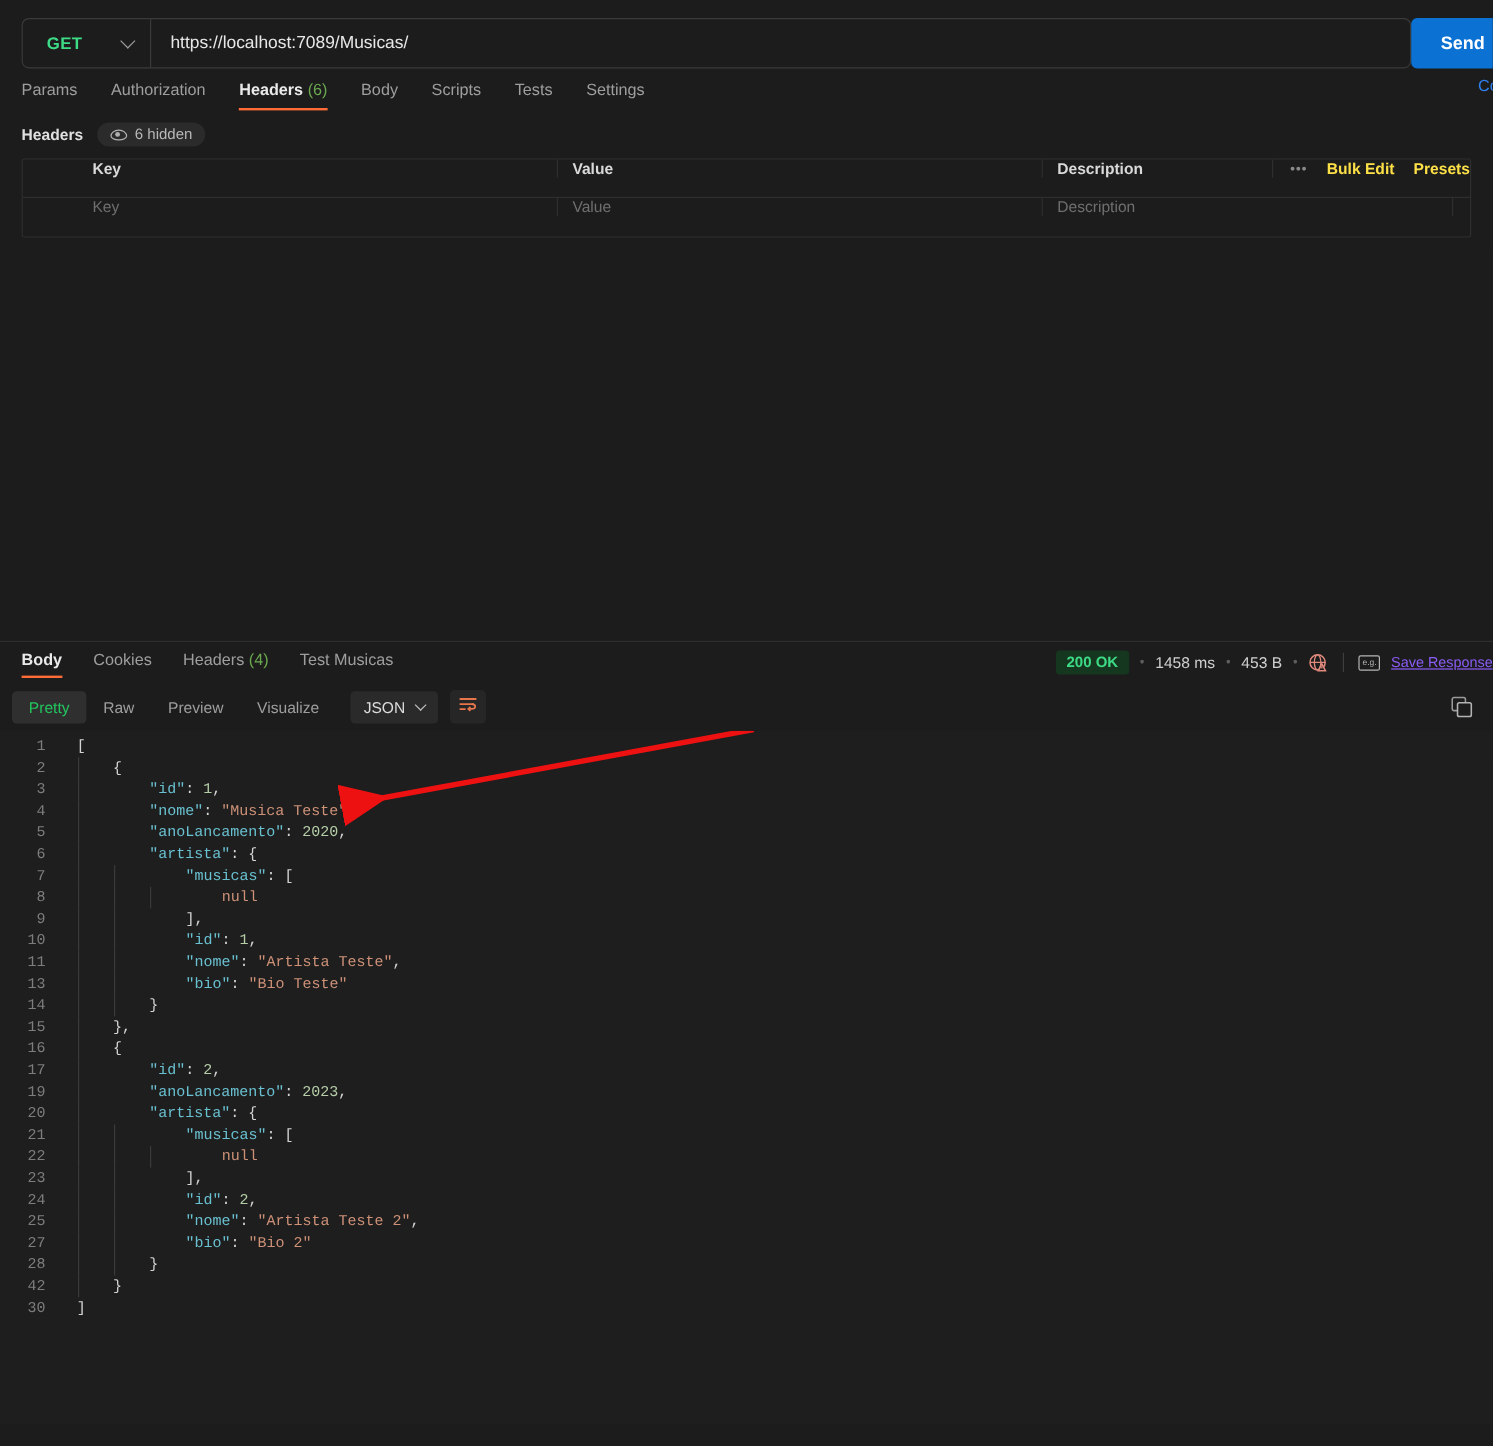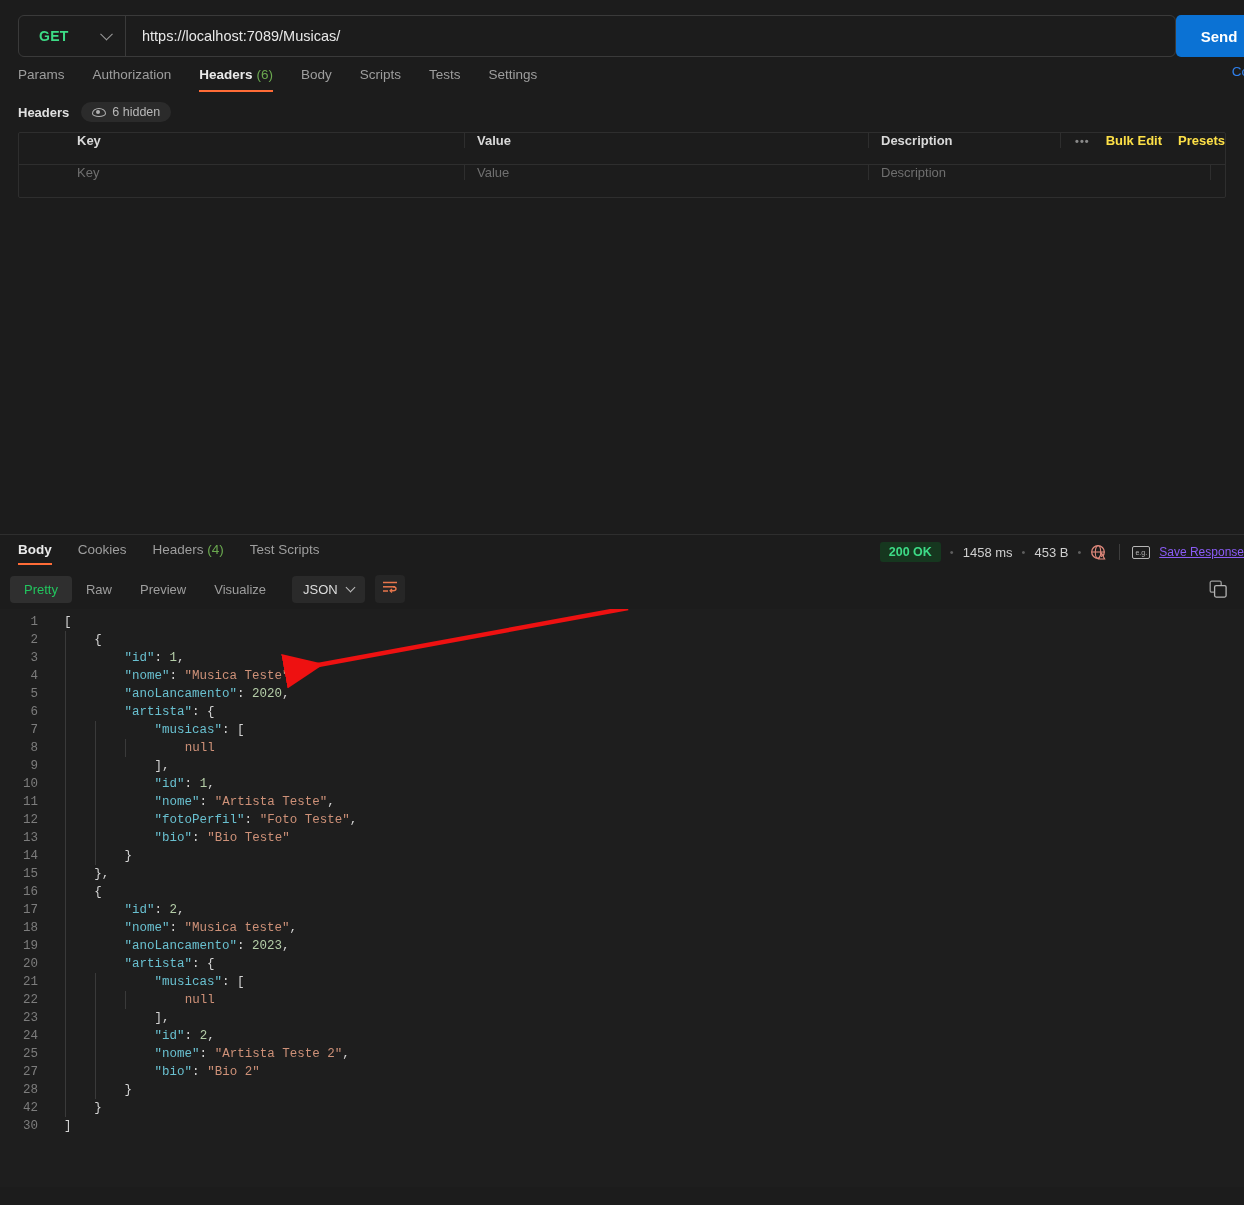--- a/index.html
+++ b/index.html
@@ -328,21 +328,21 @@
 </div>
 
 <div class="spacer"></div>
 
 <div class="resp-divider"></div>
 
 <div class="resp-tabs">
   <div class="resp-tab active"><span>Body</span></div>
   <div class="resp-tab"><span>Cookies</span></div>
   <div class="resp-tab"><span>Headers</span> <span class="cnt">(4)</span></div>
-  <div class="resp-tab"><span>Test Scripts</span></div>
+  <div class="resp-tab"><span>Test Musicas</span></div>
 
   <div class="status-wrap">
     <span class="status-pill">200 OK</span>
     <span class="sep-dot">•</span>
     <span class="metric">1458 ms</span>
     <span class="sep-dot">•</span>
     <span class="metric">453 B</span>
     <span class="sep-dot">•</span>
     <span style="display:flex;align-items:center;">
       <svg width="17" height="17" viewBox="0 0 17 17" aria-hidden="true">
@@ -397,27 +397,25 @@
       <div class="jline"><div class="gutter">2</div><div class="code"><span class="guide" style="left: 15px;"></span><span style="padding-left: 30.2px; display: inline-block;"><span class="p">{</span></span></div></div>
       <div class="jline"><div class="gutter">3</div><div class="code"><span class="guide" style="left: 15px;"></span><span style="padding-left: 60.4px; display: inline-block;"><span class="k">"id"</span><span class="p">: </span><span class="n">1</span><span class="p">,</span></span></div></div>
       <div class="jline"><div class="gutter">4</div><div class="code"><span class="guide" style="left: 15px;"></span><span style="padding-left: 60.4px; display: inline-block;"><span class="k">"nome"</span><span class="p">: </span><span class="s">"Musica Teste"</span><span class="p">,</span></span></div></div>
       <div class="jline"><div class="gutter">5</div><div class="code"><span class="guide" style="left: 15px;"></span><span style="padding-left: 60.4px; display: inline-block;"><span class="k">"anoLancamento"</span><span class="p">: </span><span class="n">2020</span><span class="p">,</span></span></div></div>
       <div class="jline"><div class="gutter">6</div><div class="code"><span class="guide" style="left: 15px;"></span><span style="padding-left: 60.4px; display: inline-block;"><span class="k">"artista"</span><span class="p">: {</span></span></div></div>
       <div class="jline"><div class="gutter">7</div><div class="code"><span class="guide" style="left: 15px;"></span><span class="guide" style="left: 45.2px;"></span><span style="padding-left: 90.6px; display: inline-block;"><span class="k">"musicas"</span><span class="p">: [</span></span></div></div>
       <div class="jline"><div class="gutter">8</div><div class="code"><span class="guide" style="left: 15px;"></span><span class="guide" style="left: 45.2px;"></span><span class="guide" style="left: 75.4px;"></span><span style="padding-left: 120.8px; display: inline-block;"><span class="nul">null</span></span></div></div>
       <div class="jline"><div class="gutter">9</div><div class="code"><span class="guide" style="left: 15px;"></span><span class="guide" style="left: 45.2px;"></span><span style="padding-left: 90.6px; display: inline-block;"><span class="p">],</span></span></div></div>
       <div class="jline"><div class="gutter">10</div><div class="code"><span class="guide" style="left: 15px;"></span><span class="guide" style="left: 45.2px;"></span><span style="padding-left: 90.6px; display: inline-block;"><span class="k">"id"</span><span class="p">: </span><span class="n">1</span><span class="p">,</span></span></div></div>
       <div class="jline"><div class="gutter">11</div><div class="code"><span class="guide" style="left: 15px;"></span><span class="guide" style="left: 45.2px;"></span><span style="padding-left: 90.6px; display: inline-block;"><span class="k">"nome"</span><span class="p">: </span><span class="s">"Artista Teste"</span><span class="p">,</span></span></div></div>
-      <div class="jline"><div class="gutter">12</div><div class="code"><span class="guide" style="left: 15px;"></span><span class="guide" style="left: 45.2px;"></span><span style="padding-left: 90.6px; display: inline-block;"><span class="k">"fotoPerfil"</span><span class="p">: </span><span class="s">"Foto Teste"</span><span class="p">,</span></span></div></div>
       <div class="jline"><div class="gutter">13</div><div class="code"><span class="guide" style="left: 15px;"></span><span class="guide" style="left: 45.2px;"></span><span style="padding-left: 90.6px; display: inline-block;"><span class="k">"bio"</span><span class="p">: </span><span class="s">"Bio Teste"</span></span></div></div>
       <div class="jline"><div class="gutter">14</div><div class="code"><span class="guide" style="left: 15px;"></span><span class="guide" style="left: 45.2px;"></span><span style="padding-left: 60.4px; display: inline-block;"><span class="p">}</span></span></div></div>
       <div class="jline"><div class="gutter">15</div><div class="code"><span class="guide" style="left: 15px;"></span><span style="padding-left: 30.2px; display: inline-block;"><span class="p">},</span></span></div></div>
       <div class="jline"><div class="gutter">16</div><div class="code"><span class="guide" style="left: 15px;"></span><span style="padding-left: 30.2px; display: inline-block;"><span class="p">{</span></span></div></div>
       <div class="jline"><div class="gutter">17</div><div class="code"><span class="guide" style="left: 15px;"></span><span style="padding-left: 60.4px; display: inline-block;"><span class="k">"id"</span><span class="p">: </span><span class="n">2</span><span class="p">,</span></span></div></div>
-      <div class="jline"><div class="gutter">18</div><div class="code"><span class="guide" style="left: 15px;"></span><span style="padding-left: 60.4px; display: inline-block;"><span class="k">"nome"</span><span class="p">: </span><span class="s">"Musica teste"</span><span class="p">,</span></span></div></div>
       <div class="jline"><div class="gutter">19</div><div class="code"><span class="guide" style="left: 15px;"></span><span style="padding-left: 60.4px; display: inline-block;"><span class="k">"anoLancamento"</span><span class="p">: </span><span class="n">2023</span><span class="p">,</span></span></div></div>
       <div class="jline"><div class="gutter">20</div><div class="code"><span class="guide" style="left: 15px;"></span><span style="padding-left: 60.4px; display: inline-block;"><span class="k">"artista"</span><span class="p">: {</span></span></div></div>
       <div class="jline"><div class="gutter">21</div><div class="code"><span class="guide" style="left: 15px;"></span><span class="guide" style="left: 45.2px;"></span><span style="padding-left: 90.6px; display: inline-block;"><span class="k">"musicas"</span><span class="p">: [</span></span></div></div>
       <div class="jline"><div class="gutter">22</div><div class="code"><span class="guide" style="left: 15px;"></span><span class="guide" style="left: 45.2px;"></span><span class="guide" style="left: 75.4px;"></span><span style="padding-left: 120.8px; display: inline-block;"><span class="nul">null</span></span></div></div>
       <div class="jline"><div class="gutter">23</div><div class="code"><span class="guide" style="left: 15px;"></span><span class="guide" style="left: 45.2px;"></span><span style="padding-left: 90.6px; display: inline-block;"><span class="p">],</span></span></div></div>
       <div class="jline"><div class="gutter">24</div><div class="code"><span class="guide" style="left: 15px;"></span><span class="guide" style="left: 45.2px;"></span><span style="padding-left: 90.6px; display: inline-block;"><span class="k">"id"</span><span class="p">: </span><span class="n">2</span><span class="p">,</span></span></div></div>
       <div class="jline"><div class="gutter">25</div><div class="code"><span class="guide" style="left: 15px;"></span><span class="guide" style="left: 45.2px;"></span><span style="padding-left: 90.6px; display: inline-block;"><span class="k">"nome"</span><span class="p">: </span><span class="s">"Artista Teste 2"</span><span class="p">,</span></span></div></div>
       <div class="jline"><div class="gutter">27</div><div class="code"><span class="guide" style="left: 15px;"></span><span class="guide" style="left: 45.2px;"></span><span style="padding-left: 90.6px; display: inline-block;"><span class="k">"bio"</span><span class="p">: </span><span class="s">"Bio 2"</span></span></div></div>
       <div class="jline"><div class="gutter">28</div><div class="code"><span class="guide" style="left: 15px;"></span><span class="guide" style="left: 45.2px;"></span><span style="padding-left: 60.4px; display: inline-block;"><span class="p">}</span></span></div></div>
       <div class="jline"><div class="gutter">42</div><div class="code"><span class="guide" style="left: 15px;"></span><span style="padding-left: 30.2px; display: inline-block;"><span class="p">}</span></span></div></div>

